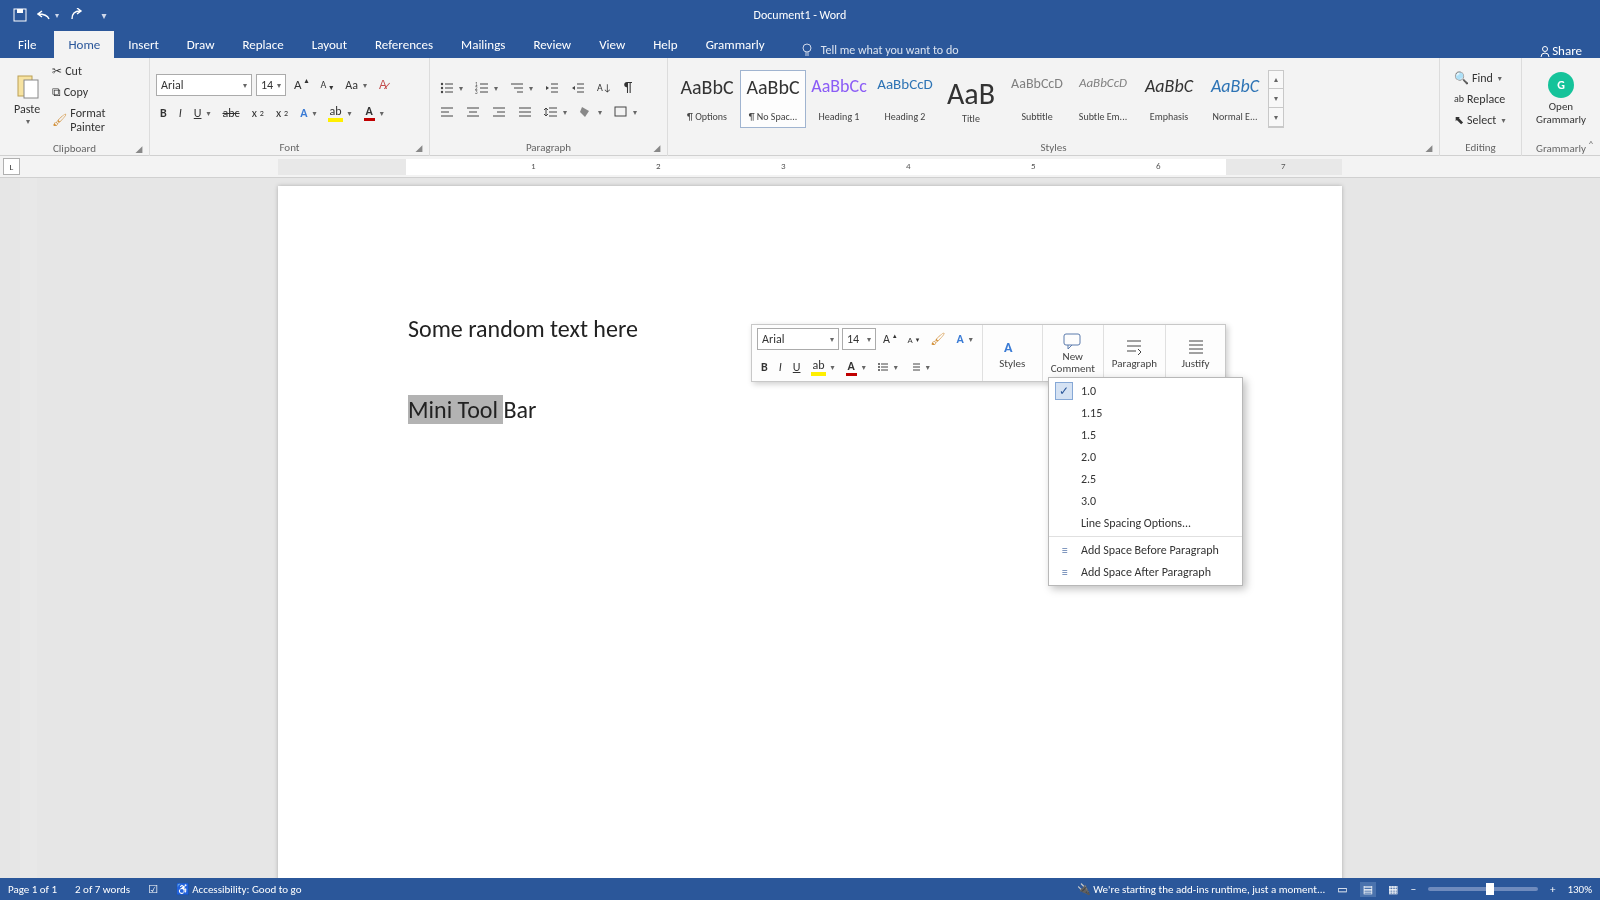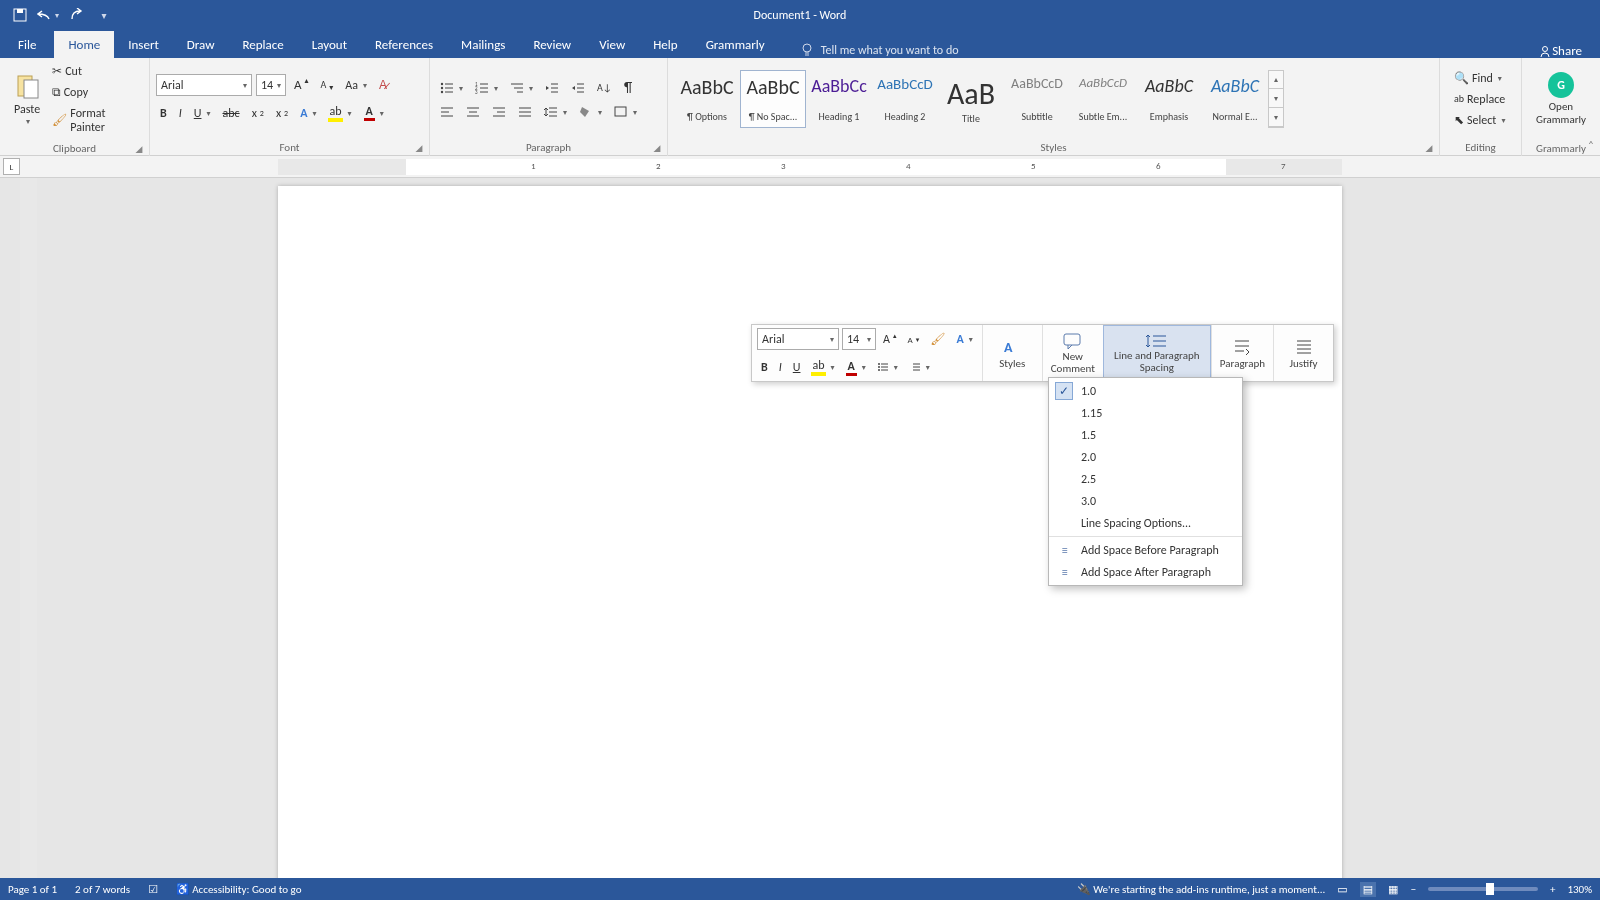--- a/index.html
+++ b/index.html
@@ -337,21 +337,21 @@
       <div class="style-gal" id="style-gallery">
           <div class="style-item">
             <div class="prev" style="font-size: 20px;">AaBbC</div>
             <div class="nm">¶ Options</div>
           </div>
           <div class="style-item sel">
             <div class="prev" style="font-size: 20px;">AaBbC</div>
             <div class="nm">¶ No Spac...</div>
           </div>
           <div class="style-item">
-            <div class="prev" style="font-size: 18px; color: #4c1d95;">AaBbCc</div>
+            <div class="prev" style="font-size: 18px; color: #8b5cf6;">AaBbCc</div>
             <div class="nm">Heading 1</div>
           </div>
           <div class="style-item">
             <div class="prev" style="font-size: 15px; color: rgb(46, 116, 181);">AaBbCcD</div>
             <div class="nm">Heading 2</div>
           </div>
           <div class="style-item">
             <div class="prev" style="font-size: 30px;">AaB</div>
             <div class="nm">Title</div>
           </div>
@@ -432,20 +432,25 @@
           <text x="878" y="10">6</text>
           <text x="1003" y="10">7</text>
       </g>
     </svg>
   </div>
 </div>
 
 <div class="doc-area">
   <div class="vruler"></div>
   <div class="page">
+    <div class="doc-text">
+      <div>Some random text here</div>
+      <div style="height:52px"></div>
+      <div><span class="sel-hl">Mini Tool </span><span>Bar</span></div>
+    </div>
 
     <div class="mini-toolbar">
       <div class="vstack" style="gap:0">
         <div class="row1">
           <div class="font-combo" style="width:82px">
               <span>Arial</span>
               <span class="dd-caret" style="margin-left:auto">▾</span>
             </div>
           <div class="font-combo" style="width:34px">
               <span>14</span>
@@ -512,30 +517,20 @@
           </svg>
         <span>Styles</span>
       </div>
       <div class="cell">
         <svg width="22" height="20">
             <rect x="2" y="3" width="16" height="11" rx="2" fill="none" stroke="#5b7aac"></rect>
             <path d="M6 14 L6 18 L10 14" fill="none" stroke="#5b7aac"></path>
           </svg>
         <span style="white-space:pre-line;text-align:center;line-height:1.1">New
 Comment</span>
-      </div>
-      <div class="cell active" style="min-width:108px">
-        <svg width="26" height="18">
-            <path d="M4 3 L4 15 M2 5 L4 3 L6 5 M2 13 L4 15 L6 13" stroke="#2b579a" fill="none"></path>
-            <line x1="9" y1="4" x2="22" y2="4" stroke="#2b579a"></line>
-            <line x1="9" y1="9" x2="22" y2="9" stroke="#2b579a"></line>
-            <line x1="9" y1="14" x2="22" y2="14" stroke="#2b579a"></line>
-          </svg>
-        <span style="white-space:pre-line;text-align:center;line-height:1.1">Line and Paragraph
-Spacing</span>
       </div>
       <div class="cell">
         <svg width="20" height="20">
             <line x1="3" y1="4" x2="17" y2="4" stroke="#444"></line>
             <line x1="3" y1="9" x2="17" y2="9" stroke="#444"></line>
             <line x1="3" y1="14" x2="12" y2="14" stroke="#444"></line>
             <path d="M14 12 L17 15 L14 18" stroke="#444" fill="none"></path>
           </svg>
         <span>Paragraph</span>
       </div>

